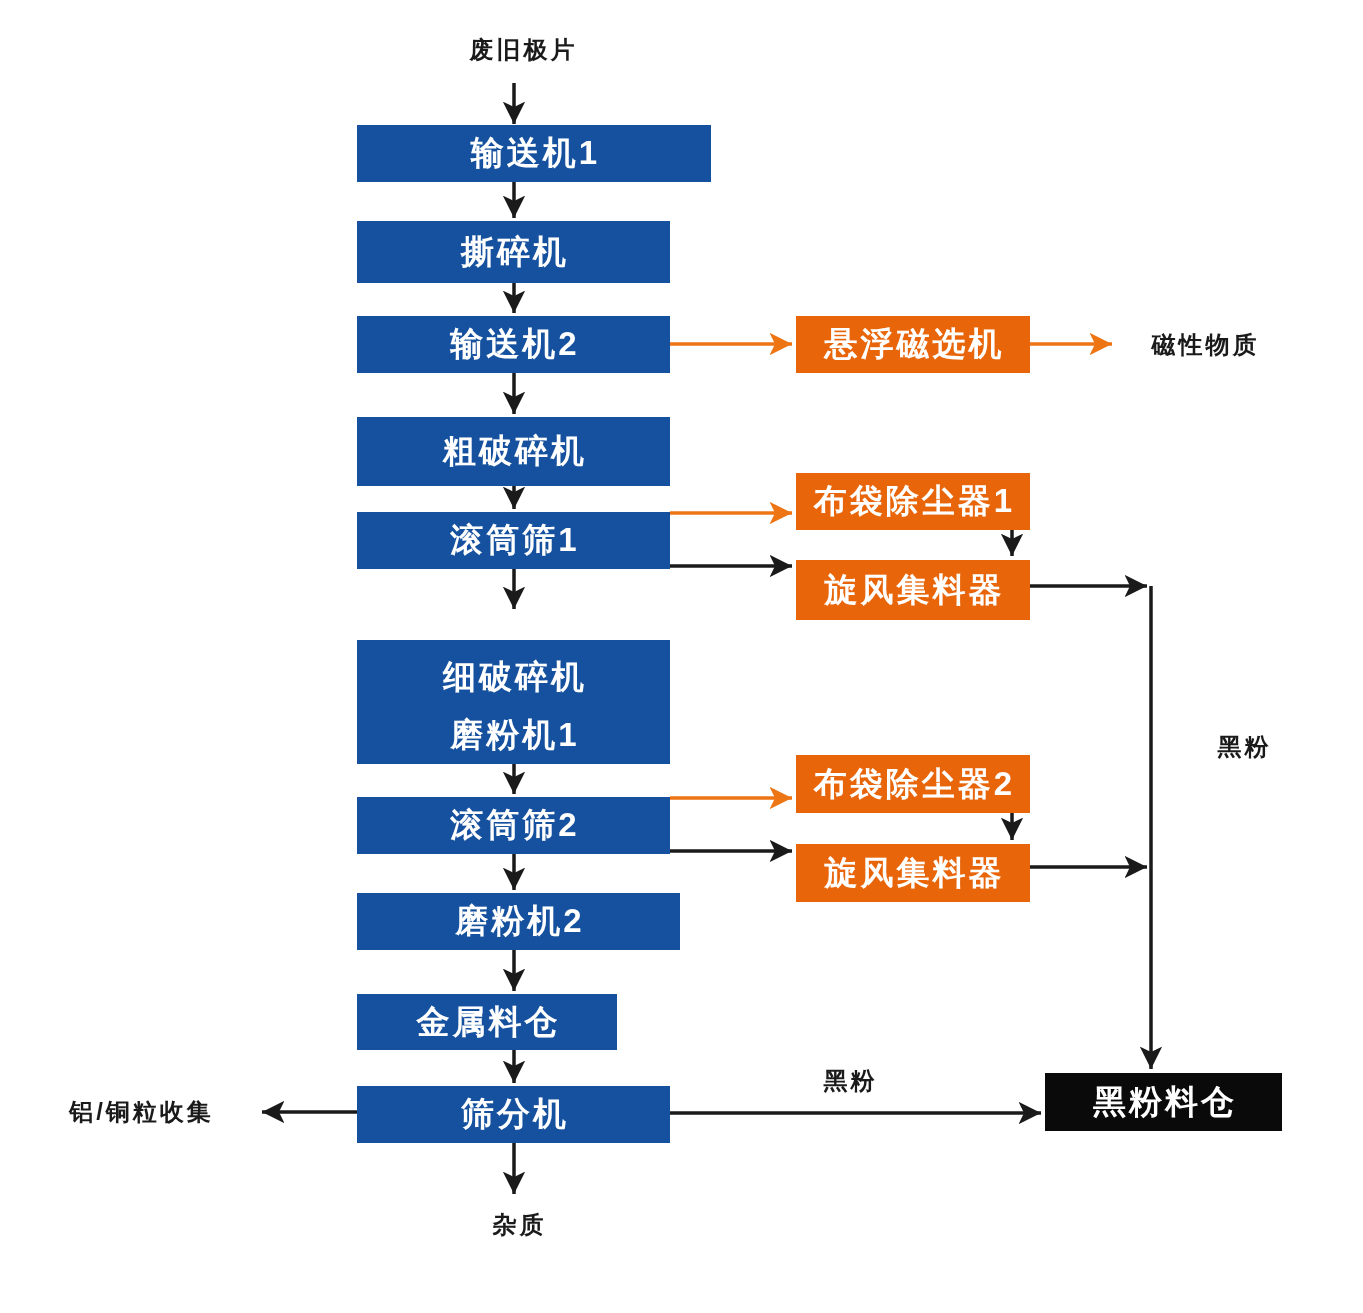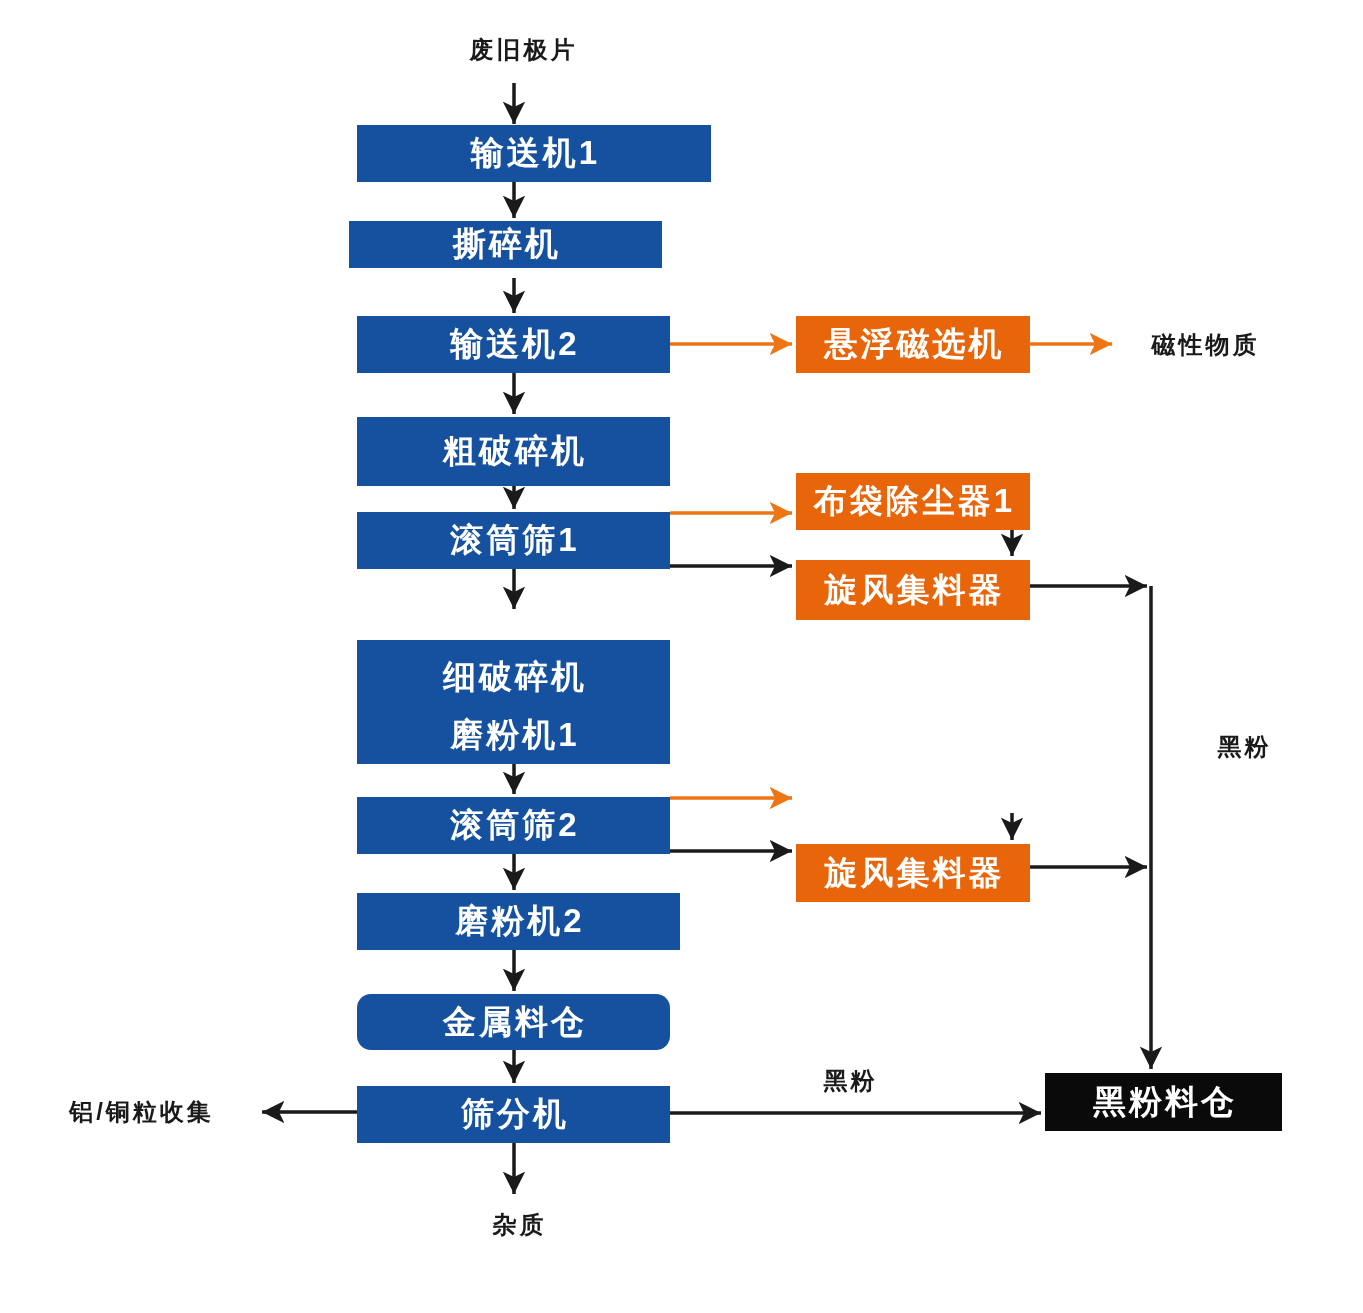--- a/index.html
+++ b/index.html
@@ -83,33 +83,34 @@
       <polyline points="1030,586 1147,586" fill="none" stroke="#1a1a1a" stroke-width="3.5" marker-end="url(#ah-black)"></polyline>
       <polyline points="670,798 792,798" fill="none" stroke="#ee7514" stroke-width="3.5" marker-end="url(#ah-orange)"></polyline>
       <polyline points="670,851 792,851" fill="none" stroke="#1a1a1a" stroke-width="3.5" marker-end="url(#ah-black)"></polyline>
       <polyline points="1012,813 1012,840" fill="none" stroke="#1a1a1a" stroke-width="3.5" marker-end="url(#ah-black)"></polyline>
       <polyline points="1030,867 1147,867" fill="none" stroke="#1a1a1a" stroke-width="3.5" marker-end="url(#ah-black)"></polyline>
       <polyline points="1151,586 1151,1069" fill="none" stroke="#1a1a1a" stroke-width="3.5" marker-end="url(#ah-black)"></polyline>
       <polyline points="357,1112 262,1112" fill="none" stroke="#1a1a1a" stroke-width="3.5" marker-end="url(#ah-black)"></polyline>
       <polyline points="670,1113 1041,1113" fill="none" stroke="#1a1a1a" stroke-width="3.5" marker-end="url(#ah-black)"></polyline>
     </svg>
 <div class="node blue" style="left: 357px; top: 125px; width: 354px; height: 57px;">输送机1</div>
-    <div class="node blue" style="left: 349px; top: 221px; width: 313px; height: 47px;">撕碎机</div>
+    <div class="node blue" style="left: 357px; top: 221px; width: 313px; height: 62px;">撕碎机</div>
     <div class="node blue" style="left: 357px; top: 316px; width: 313px; height: 57px;">输送机2</div>
     <div class="node blue" style="left: 357px; top: 417px; width: 313px; height: 69px;">粗破碎机</div>
     <div class="node blue" style="left: 357px; top: 512px; width: 313px; height: 57px;">滚筒筛1</div>
     <div class="node blue" style="left: 357px; top: 640px; width: 313px; height: 75px;">细破碎机</div>
     <div class="node blue" style="left: 357px; top: 707px; width: 313px; height: 57px;">磨粉机1</div>
     <div class="node blue" style="left: 357px; top: 797px; width: 313px; height: 57px;">滚筒筛2</div>
     <div class="node blue" style="left: 357px; top: 893px; width: 323px; height: 57px;">磨粉机2</div>
-    <div class="node blue" style="left: 357px; top: 994px; width: 313px; height: 56px; border-radius: 14px;">金属料仓</div>
+    <div class="node blue" style="left: 357px; top: 994px; width: 260px; height: 56px;">金属料仓</div>
     <div class="node blue" style="left: 357px; top: 1086px; width: 313px; height: 57px;">筛分机</div>
     <div class="node orange" style="left: 796px; top: 316px; width: 234px; height: 57px;">悬浮磁选机</div>
     <div class="node orange" style="left: 796px; top: 473px; width: 234px; height: 57px;">布袋除尘器1</div>
     <div class="node orange" style="left: 796px; top: 560px; width: 234px; height: 60px;">旋风集料器</div>
+    <div class="node orange" style="left: 796px; top: 755px; width: 234px; height: 58px;">布袋除尘器2</div>
     <div class="node orange" style="left: 796px; top: 844px; width: 234px; height: 58px;">旋风集料器</div>
     <div class="node black" style="left: 1045px; top: 1073px; width: 237px; height: 58px;">黑粉料仓</div>
     <div class="flabel" style="left: 522px; top: 50px;">废旧极片</div>
     <div class="flabel" style="left: 1204px; top: 345px;">磁性物质</div>
     <div class="flabel" style="left: 1243px; top: 747px;">黑粉</div>
     <div class="flabel" style="left: 849px; top: 1081px;">黑粉</div>
     <div class="flabel" style="left: 140px; top: 1112px;">铝/铜粒收集</div>
     <div class="flabel" style="left: 518px; top: 1225px;">杂质</div>
   </div>
 

